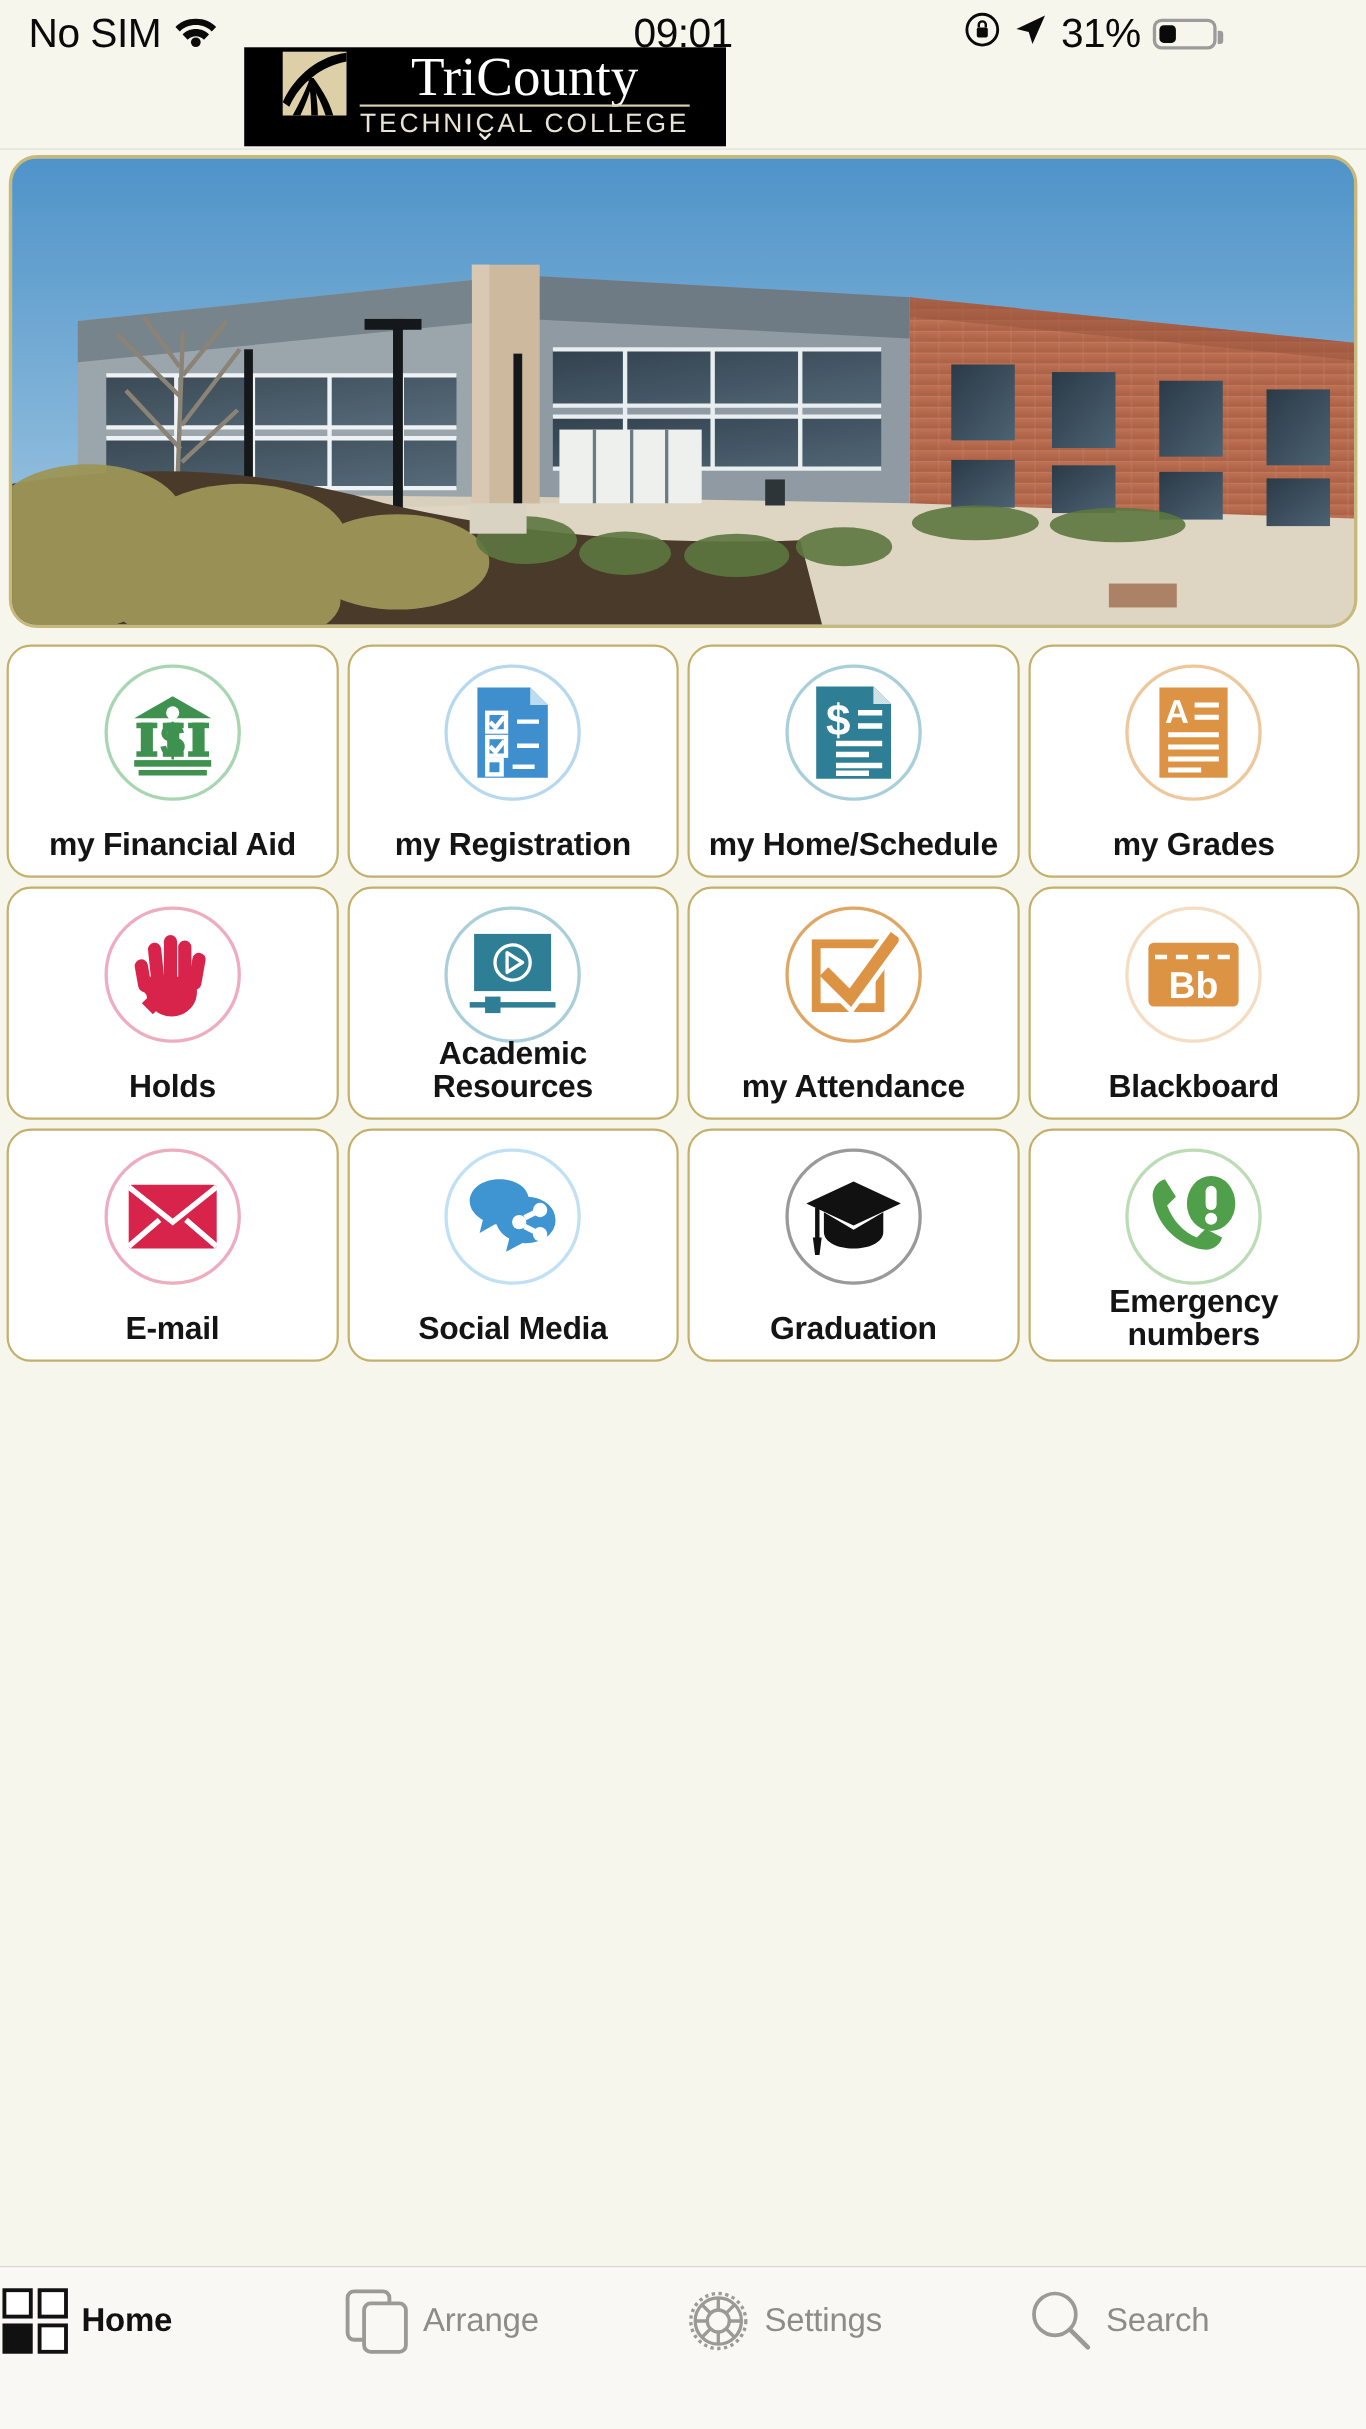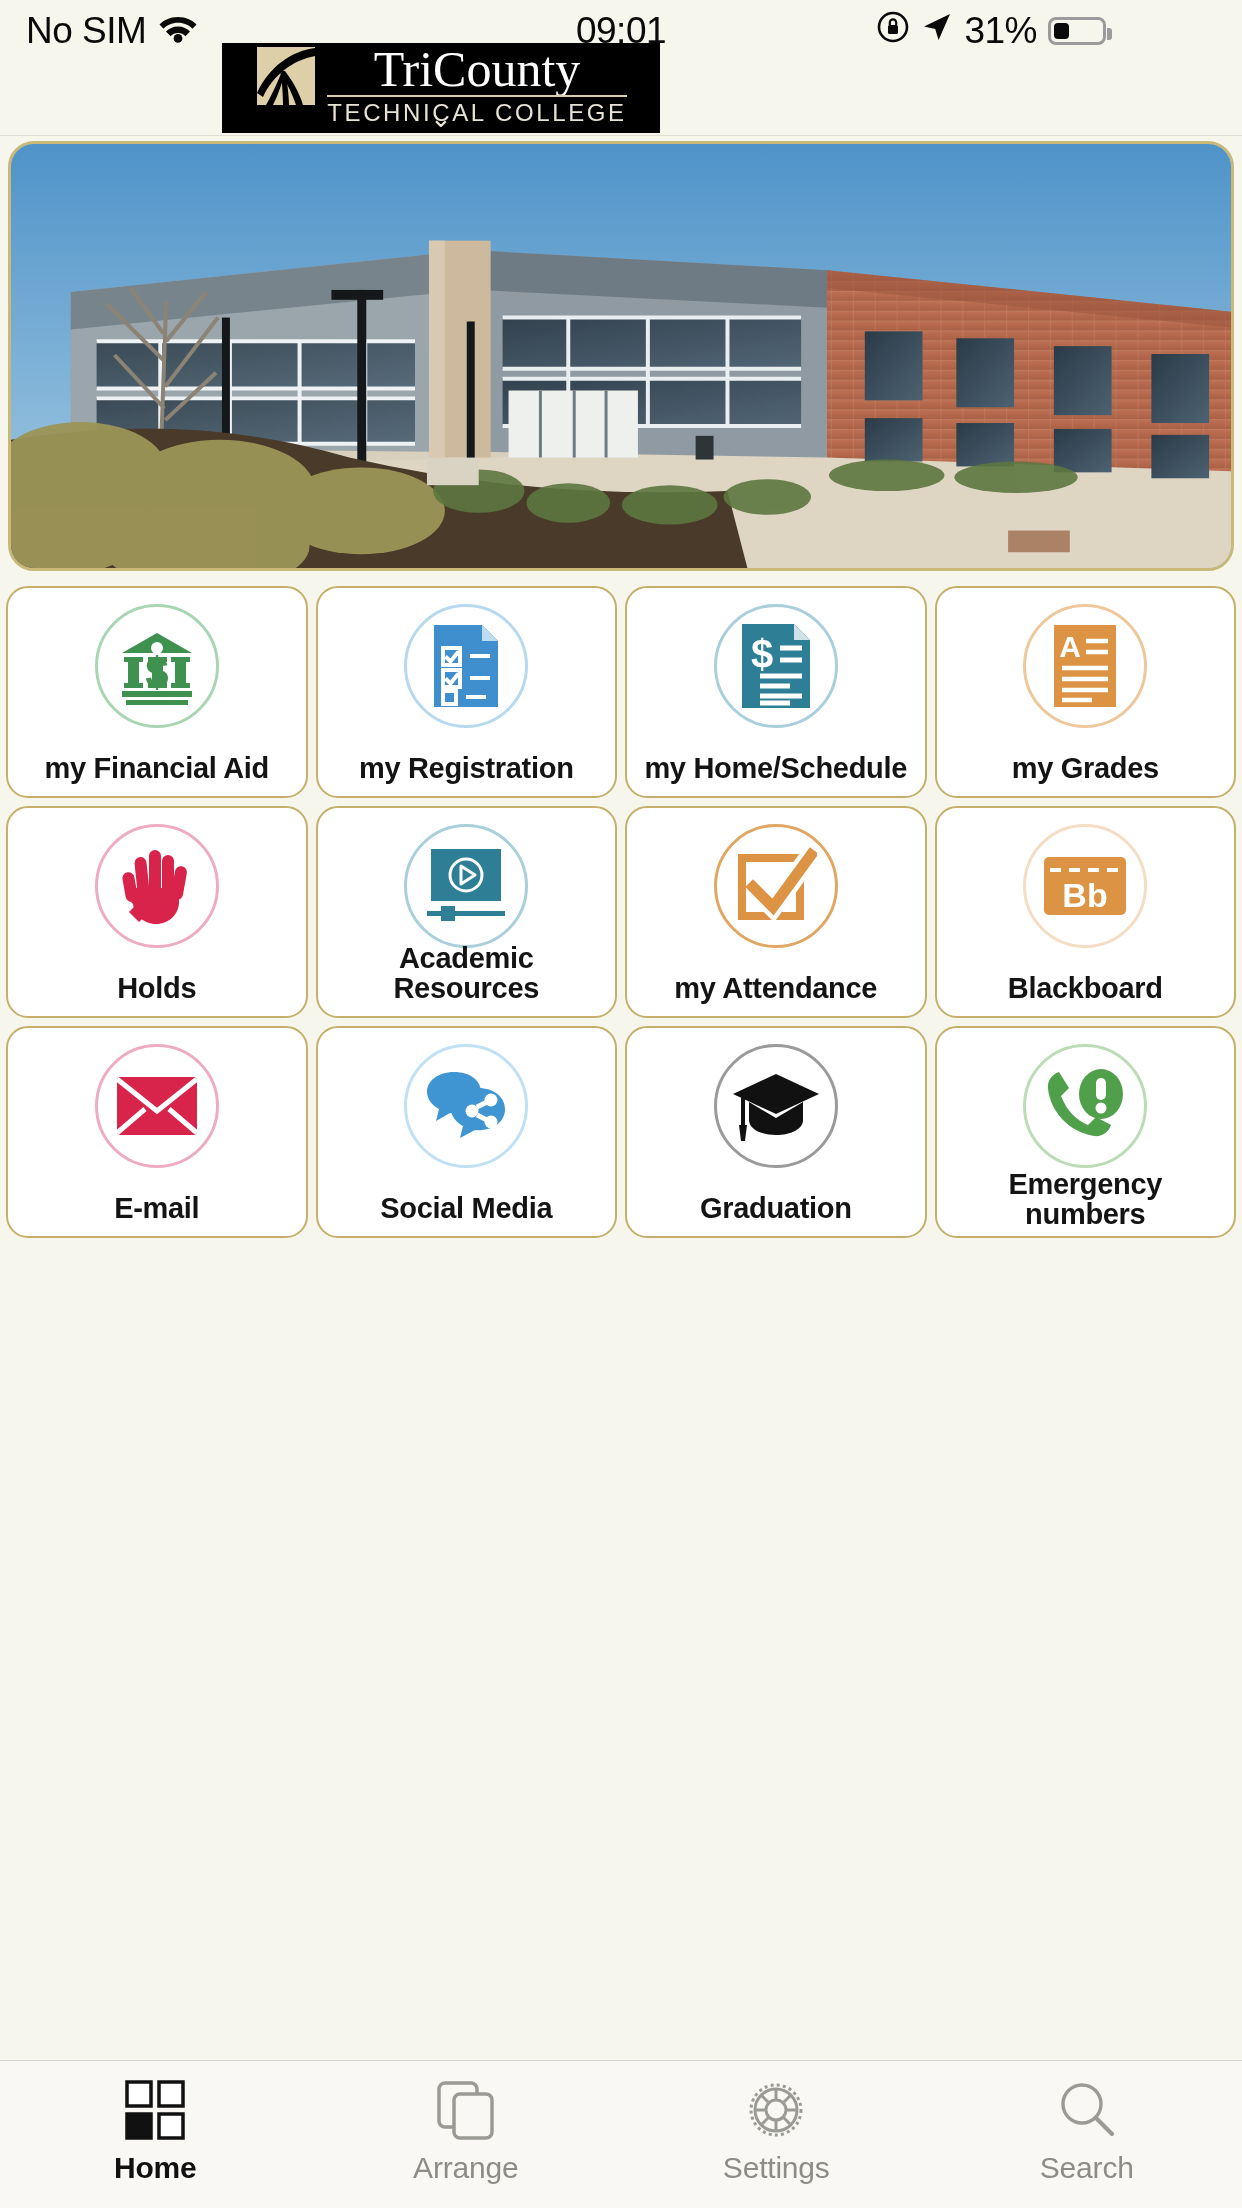--- a/index.html
+++ b/index.html
@@ -91,21 +91,21 @@
   }
   .tile-label.two{ bottom:6px; }
 
   
   .tabbar{
     position:absolute; bottom:0; left:0; width:1242px; height:148px;
     background:#f9f8f4; border-top:1.5px solid #d8d6cd;
     display:flex; align-items:flex-start;
   }
   .tab{
-    flex:1; display:flex; flex-direction:column; align-items:center;
+    flex:1; display:flex; align-items:center;
     gap:10px; padding-top:18px;
   }
   .tab-ico{ height:62px; display:flex; align-items:center; justify-content:center; }
   .tab-lbl{ font-size:30px; color:#8d8d87; letter-spacing:-0.2px; }
   .tab.active .tab-lbl{ color:#111; font-weight:700; }
 </style>
 </head>
 <body>
 
 <div class="statusbar">

